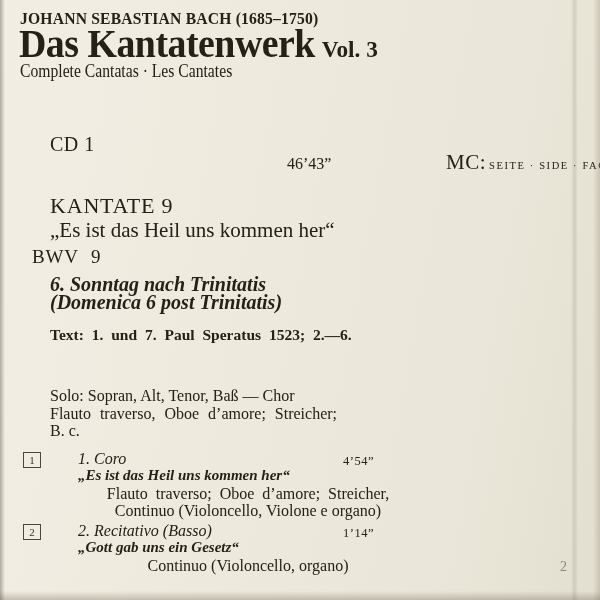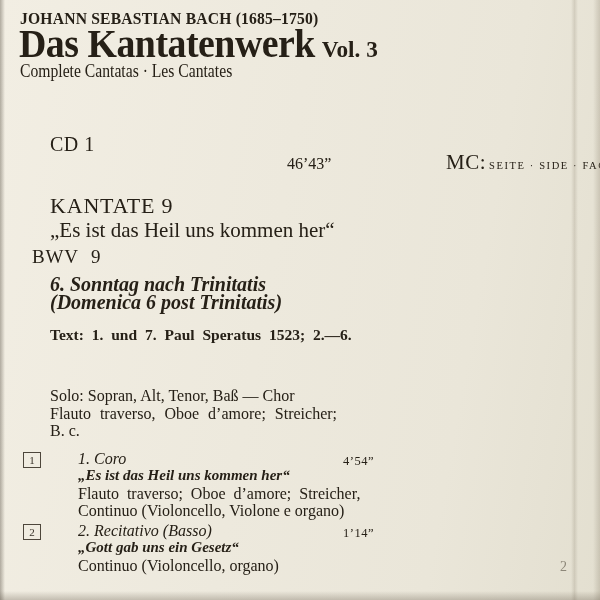--- a/index.html
+++ b/index.html
@@ -50,21 +50,21 @@
   .scoring .wide { word-spacing:5px; }
 
   
   .track { position:absolute; left:50px; width:340px; font-size:16px; line-height:17.4px;margin-left:28px; }
   .track-1 { top:450px; }
   .track-2 { top:522px; }
   .track-title    { font-style:italic; white-space:nowrap; }
   .track-duration { position:absolute; left:265px; top:2.5px;
                     font-size:12.5px; font-style:normal; letter-spacing:.5px; }
   .track-incipit  { font-weight:bold; font-style:italic; font-size:15px; white-space:nowrap; }
-  .track-scoring  { white-space:nowrap; }
+  .track-scoring  { white-space:nowrap;text-align:center; }
 
   .tnum { position:absolute; left:23px; width:16px; height:14px;
           border:1px solid #4d463b; font-size:11px; text-align:center; line-height:14px;
           color:#39332a; }
   .tnum-1 { top:452px; }
   .tnum-2 { top:524px; }
 
   .page-number { left:560px; top:559px; font-size:14px; color:#8d8779; }
 </style>
 </head>

